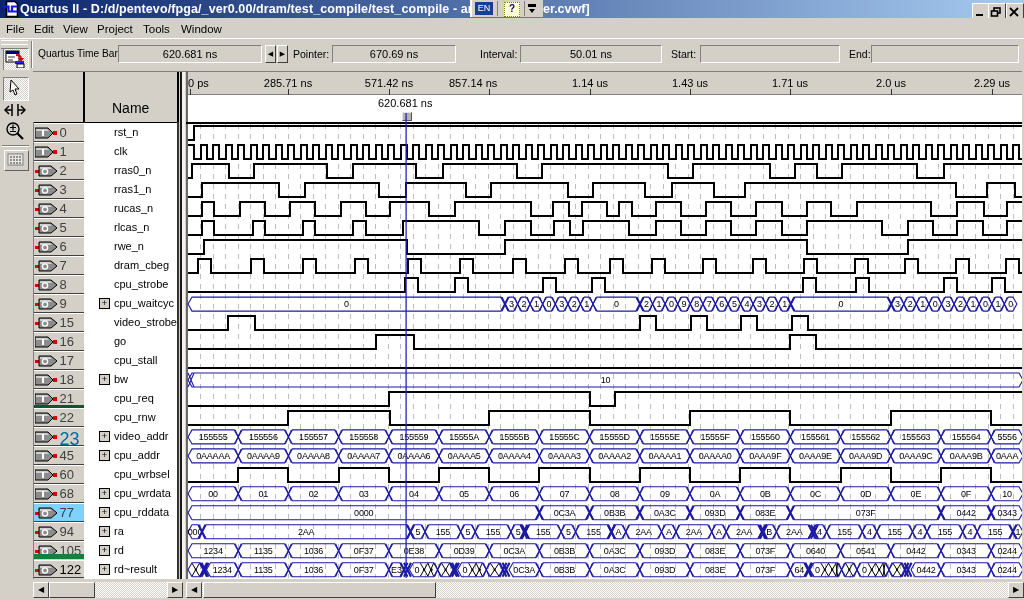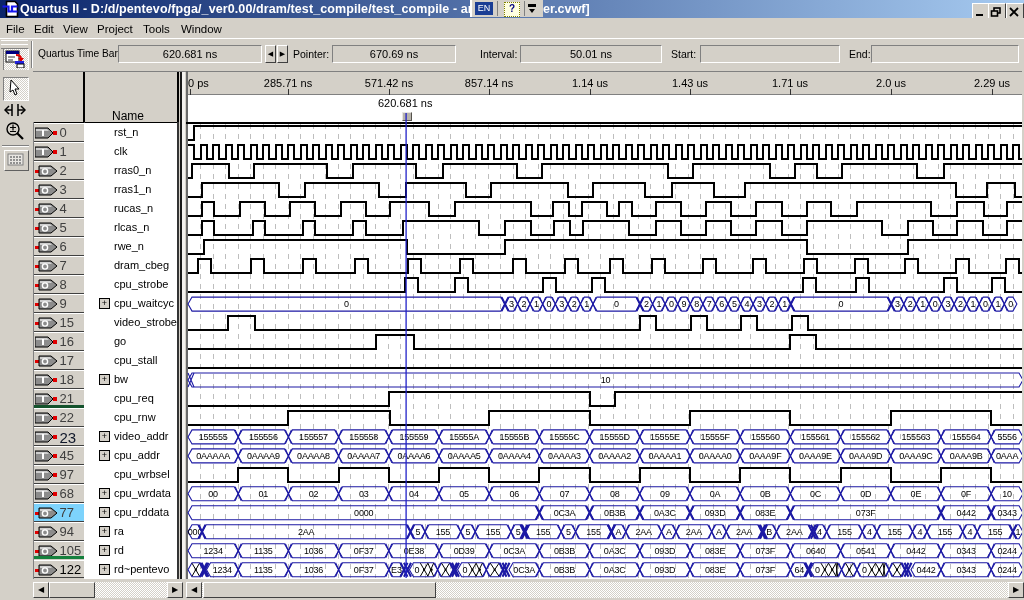--- a/index.html
+++ b/index.html
@@ -110,21 +110,21 @@
         <rect x="5" y="11" width="2" height="2"></rect>
         <rect x="8" y="11" width="2" height="2"></rect>
         <rect x="11" y="11" width="2" height="2"></rect>
         <rect x="14" y="11" width="2" height="2"></rect>
       </g>
     </svg></div>
 
 <div style="position:absolute;left:33.5px;top:72px;width:50px;height:50px;background:#d4d0c8;border-bottom:2px solid #000"></div>
 <div style="position:absolute;left:83px;top:72px;width:2px;height:51px;background:#000"></div>
 <div style="position:absolute;left:85px;top:72px;width:93px;height:50px;background:#d4d0c8;border-bottom:2px solid #000"></div>
-<div style="position:absolute;left:112px;top:109px;font-size:12px;color:#000">Name</div>
+<div style="position:absolute;left:112px;top:100px;font-size:14px;color:#000">Name</div>
 <div style="position:absolute;left:177px;top:72px;width:1.5px;height:50px;background:#000"></div>
 <div style="position:absolute;left:180.3px;top:72px;width:1.5px;height:507px;background:#1a1a1a"></div>
 
 <div style="position:absolute;left:177px;top:122px;width:1.5px;height:457px;background:#333"></div>
 <div style="position:absolute;left:83.5px;top:122px;width:1.5px;height:457px;background:#404040"></div>
 <div style="position:absolute;left:33px;top:122px;width:1px;height:457px;background:#808080"></div>
 <div style="position:absolute;left:84px;top:123px;width:93px;height:456px;background:#fff"></div>
 <div style="position:absolute;left:181.8px;top:72px;width:3.7px;height:507px;background:#f4f2ef"></div>
 <div style="position:absolute;left:185.5px;top:71px;width:2px;height:508px;background:#6a6a6a"></div>
 
@@ -132,21 +132,21 @@
 <div style="position:absolute;left:187.5px;top:94px;width:836.5px;height:1px;background:#808080"></div>
 <div style="position:absolute;left:187.5px;top:95px;width:836.5px;height:27px;background:#fff"></div>
 <div style="position:absolute;left:186px;top:122px;width:838px;height:2.2px;background:#000"></div>
 <div style="position:absolute;left:187.5px;top:124px;width:836.5px;height:455px;background:#fff"></div>
 <div style="position:absolute;left:188px;top:77px;font-size:11px;color:#000">0 ps</div>
 <div style="position:absolute;left:190px;top:89px;width:1px;height:6px;background:#333"></div>
 <div style="position:absolute;left:248px;top:77px;width:80px;text-align:center;font-size:11px;color:#000">285.71 ns</div>
 <div style="position:absolute;left:288px;top:89px;width:1px;height:6px;background:#333"></div>
 <div style="position:absolute;left:349px;top:77px;width:80px;text-align:center;font-size:11px;color:#000">571.42 ns</div>
 <div style="position:absolute;left:389px;top:89px;width:1px;height:6px;background:#333"></div>
-<div style="position:absolute;left:449px;top:77px;width:80px;text-align:center;font-size:11px;color:#000">857.14 ns</div>
+<div style="position:absolute;left:449px;top:77px;width:80px;text-align:left;font-size:11px;color:#000">857.14 ns</div>
 <div style="position:absolute;left:489px;top:89px;width:1px;height:6px;background:#333"></div>
 <div style="position:absolute;left:550px;top:77px;width:80px;text-align:center;font-size:11px;color:#000">1.14 us</div>
 <div style="position:absolute;left:590px;top:89px;width:1px;height:6px;background:#333"></div>
 <div style="position:absolute;left:650px;top:77px;width:80px;text-align:center;font-size:11px;color:#000">1.43 us</div>
 <div style="position:absolute;left:690px;top:89px;width:1px;height:6px;background:#333"></div>
 <div style="position:absolute;left:750px;top:77px;width:80px;text-align:center;font-size:11px;color:#000">1.71 us</div>
 <div style="position:absolute;left:790px;top:89px;width:1px;height:6px;background:#333"></div>
 <div style="position:absolute;left:851px;top:77px;width:80px;text-align:center;font-size:11px;color:#000">2.0 us</div>
 <div style="position:absolute;left:891px;top:89px;width:1px;height:6px;background:#333"></div>
 <div style="position:absolute;left:952px;top:77px;width:80px;text-align:center;font-size:11px;color:#000">2.29 us</div>
@@ -297,39 +297,39 @@
       </svg></div>
     <div style="position:absolute;left:26px;top:1px;font-size:13px;color:#404040">22</div>
   </div>
 <div style="position:absolute;left:33.5px;top:426.7px;width:50px;height:18.97px;background:#d4d0c8;border-top:1px solid #fff;border-bottom:1px solid #404040;box-sizing:border-box;overflow:hidden">
     <div style="position:absolute;left:1px;top:2px"><svg width="24" height="14" viewBox="0 0 24 14">
         <polygon points="0,2 13,2 18,7 13,12 0,12" fill="#8c8c8c" stroke="#000" stroke-width="1"></polygon>
         <polygon points="1,3 12,3 14,5 1,5" fill="#cfcfcf"></polygon>
         <rect x="7" y="4" width="2" height="6" fill="#fff"></rect>
         <rect x="18" y="5" width="4" height="4" fill="#e00000"></rect>
       </svg></div>
-    <div style="position:absolute;left:26px;top:1px;font-size:15px;color:#0f172a">23</div>
+    <div style="position:absolute;left:26px;top:1px;font-size:18px;color:#0369a1">23</div>
   </div>
 <div style="position:absolute;left:33.5px;top:445.7px;width:50px;height:18.97px;background:#d4d0c8;border-top:1px solid #fff;border-bottom:1px solid #404040;box-sizing:border-box;overflow:hidden">
     <div style="position:absolute;left:1px;top:2px"><svg width="24" height="14" viewBox="0 0 24 14">
         <polygon points="0,2 13,2 18,7 13,12 0,12" fill="#8c8c8c" stroke="#000" stroke-width="1"></polygon>
         <polygon points="1,3 12,3 14,5 1,5" fill="#cfcfcf"></polygon>
         <rect x="7" y="4" width="2" height="6" fill="#fff"></rect>
         <rect x="18" y="5" width="4" height="4" fill="#e00000"></rect>
       </svg></div>
     <div style="position:absolute;left:26px;top:1px;font-size:13px;color:#404040">45</div>
   </div>
 <div style="position:absolute;left:33.5px;top:464.7px;width:50px;height:18.97px;background:#d4d0c8;border-top:1px solid #fff;border-bottom:1px solid #404040;box-sizing:border-box;overflow:hidden">
     <div style="position:absolute;left:1px;top:2px"><svg width="24" height="14" viewBox="0 0 24 14">
         <polygon points="0,2 13,2 18,7 13,12 0,12" fill="#8c8c8c" stroke="#000" stroke-width="1"></polygon>
         <polygon points="1,3 12,3 14,5 1,5" fill="#cfcfcf"></polygon>
         <rect x="7" y="4" width="2" height="6" fill="#fff"></rect>
         <rect x="18" y="5" width="4" height="4" fill="#e00000"></rect>
       </svg></div>
-    <div style="position:absolute;left:26px;top:1px;font-size:13px;color:#404040">97</div>
+    <div style="position:absolute;left:26px;top:1px;font-size:13px;color:#404040">60</div>
   </div>
 <div style="position:absolute;left:33.5px;top:483.6px;width:50px;height:18.97px;background:#d4d0c8;border-top:1px solid #fff;border-bottom:1px solid #404040;box-sizing:border-box;overflow:hidden">
     <div style="position:absolute;left:1px;top:2px"><svg width="24" height="14" viewBox="0 0 24 14">
         <polygon points="0,2 13,2 18,7 13,12 0,12" fill="#8c8c8c" stroke="#000" stroke-width="1"></polygon>
         <polygon points="1,3 12,3 14,5 1,5" fill="#cfcfcf"></polygon>
         <rect x="7" y="4" width="2" height="6" fill="#fff"></rect>
         <rect x="18" y="5" width="4" height="4" fill="#e00000"></rect>
       </svg></div>
     <div style="position:absolute;left:26px;top:1px;font-size:13px;color:#404040">68</div>
   </div>
@@ -344,21 +344,21 @@
   </div>
 <div style="position:absolute;left:33.5px;top:521.6px;width:50px;height:18.97px;background:#d4d0c8;border-top:1px solid #fff;border-bottom:1px solid #404040;box-sizing:border-box;overflow:hidden">
     <div style="position:absolute;left:1px;top:2px"><svg width="24" height="14" viewBox="0 0 24 14">
         <rect x="0" y="6" width="5" height="3" fill="#e00000"></rect>
         <polygon points="4,2 16,2 22,7 16,12 4,12" fill="#8c8c8c" stroke="#000" stroke-width="1"></polygon>
         <polygon points="5,3 15,3 17,5 5,5" fill="#cfcfcf"></polygon>
         <circle cx="10" cy="7.5" r="2.6" fill="none" stroke="#fff" stroke-width="1.4"></circle>
       </svg></div>
     <div style="position:absolute;left:26px;top:1px;font-size:13px;color:#404040">94</div>
   </div>
-<div style="position:absolute;left:33.5px;top:540.5px;width:50px;height:18.97px;background:#d4d0c8;border-top:1px solid #fff;border-bottom:3px solid #15803d;box-sizing:border-box;overflow:hidden">
+<div style="position:absolute;left:33.5px;top:540.5px;width:50px;height:18.97px;background:#d4d0c8;border-top:1px solid #fff;border-bottom:5px solid #15803d;box-sizing:border-box;overflow:hidden">
     <div style="position:absolute;left:1px;top:2px"><svg width="24" height="14" viewBox="0 0 24 14">
         <rect x="0" y="6" width="5" height="3" fill="#e00000"></rect>
         <polygon points="4,2 16,2 22,7 16,12 4,12" fill="#8c8c8c" stroke="#000" stroke-width="1"></polygon>
         <polygon points="5,3 15,3 17,5 5,5" fill="#cfcfcf"></polygon>
         <circle cx="10" cy="7.5" r="2.6" fill="none" stroke="#fff" stroke-width="1.4"></circle>
       </svg></div>
     <div style="position:absolute;left:26px;top:1px;font-size:13px;color:#404040">105</div>
   </div>
 <div style="position:absolute;left:33.5px;top:559.5px;width:50px;height:18.97px;background:#d4d0c8;border-top:1px solid #fff;border-bottom:1px solid #404040;box-sizing:border-box;overflow:hidden">
     <div style="position:absolute;left:1px;top:2px"><svg width="24" height="14" viewBox="0 0 24 14">
@@ -441,21 +441,21 @@
 <div style="position:absolute;left:84px;top:521.6px;width:94px;height:18.97px;overflow:hidden">
     <div style="position:absolute;left:15px;top:4px;width:9px;height:9px;background:#d4d0c8;border:1px solid #000;font-size:9px;line-height:8px;text-align:center;color:#000">+</div>
     <div style="position:absolute;left:30px;top:3px;font-size:11px;color:#000">ra</div>
   </div>
 <div style="position:absolute;left:84px;top:540.5px;width:94px;height:18.97px;overflow:hidden">
     <div style="position:absolute;left:15px;top:4px;width:9px;height:9px;background:#d4d0c8;border:1px solid #000;font-size:9px;line-height:8px;text-align:center;color:#000">+</div>
     <div style="position:absolute;left:30px;top:3px;font-size:11px;color:#000">rd</div>
   </div>
 <div style="position:absolute;left:84px;top:559.5px;width:94px;height:18.97px;overflow:hidden">
     <div style="position:absolute;left:15px;top:4px;width:9px;height:9px;background:#d4d0c8;border:1px solid #000;font-size:9px;line-height:8px;text-align:center;color:#000">+</div>
-    <div style="position:absolute;left:30px;top:3px;font-size:11px;color:#000">rd~pentevo</div>
+    <div style="position:absolute;left:30px;top:3px;font-size:11px;color:#000">rd~result</div>
   </div>
 <svg width="1024" height="600" viewBox="0 0 1024 600" style="position:absolute;left:0;top:0" font-family="Liberation Sans, sans-serif">
     <path d="M200.5 124 V578 M213.0 124 V578 M225.5 124 V578 M238.0 124 V578 M250.5 124 V578 M263.0 124 V578 M275.5 124 V578 M288.0 124 V578 M300.5 124 V578 M313.0 124 V578 M325.5 124 V578 M338.0 124 V578 M350.5 124 V578 M363.0 124 V578 M375.5 124 V578 M388.0 124 V578 M400.5 124 V578 M413.0 124 V578 M425.5 124 V578 M438.0 124 V578 M450.5 124 V578 M463.0 124 V578 M475.5 124 V578 M488.0 124 V578 M500.5 124 V578 M513.0 124 V578 M525.5 124 V578 M538.0 124 V578 M550.5 124 V578 M563.0 124 V578 M575.5 124 V578 M588.0 124 V578 M600.5 124 V578 M613.0 124 V578 M625.5 124 V578 M638.0 124 V578 M650.5 124 V578 M663.0 124 V578 M675.5 124 V578 M688.0 124 V578 M700.5 124 V578 M713.0 124 V578 M725.5 124 V578 M738.0 124 V578 M750.5 124 V578 M763.0 124 V578 M775.5 124 V578 M788.0 124 V578 M800.5 124 V578 M813.0 124 V578 M825.5 124 V578 M838.0 124 V578 M850.5 124 V578 M863.0 124 V578 M875.5 124 V578 M888.0 124 V578 M900.5 124 V578 M913.0 124 V578 M925.5 124 V578 M938.0 124 V578 M950.5 124 V578 M963.0 124 V578 M975.5 124 V578 M988.0 124 V578 M1000.5 124 V578 M1013.0 124 V578" stroke="#bebebe" stroke-width="1" fill="none" stroke-dasharray="5 5" shape-rendering="crispEdges"></path>
     <path d="M188.0 140.4 L193.5 140.4 L193.5 126.4 L1023.0 126.4" stroke="#000000" stroke-width="2.0" fill="none" stroke-linejoin="miter" shape-rendering="crispEdges"></path>
     <path d="M188.0 145.4 L194.0 145.4 L194.0 159.4 L200.5 159.4 L200.5 145.4 L206.5 145.4 L206.5 159.4 L213.0 159.4 L213.0 145.4 L219.0 145.4 L219.0 159.4 L225.5 159.4 L225.5 145.4 L231.5 145.4 L231.5 159.4 L238.0 159.4 L238.0 145.4 L244.0 145.4 L244.0 159.4 L250.5 159.4 L250.5 145.4 L256.5 145.4 L256.5 159.4 L263.0 159.4 L263.0 145.4 L269.0 145.4 L269.0 159.4 L275.5 159.4 L275.5 145.4 L281.5 145.4 L281.5 159.4 L288.0 159.4 L288.0 145.4 L294.0 145.4 L294.0 159.4 L300.5 159.4 L300.5 145.4 L306.5 145.4 L306.5 159.4 L313.0 159.4 L313.0 145.4 L319.0 145.4 L319.0 159.4 L325.5 159.4 L325.5 145.4 L331.5 145.4 L331.5 159.4 L338.0 159.4 L338.0 145.4 L344.0 145.4 L344.0 159.4 L350.5 159.4 L350.5 145.4 L356.5 145.4 L356.5 159.4 L363.0 159.4 L363.0 145.4 L369.0 145.4 L369.0 159.4 L375.5 159.4 L375.5 145.4 L381.5 145.4 L381.5 159.4 L388.0 159.4 L388.0 145.4 L394.0 145.4 L394.0 159.4 L400.5 159.4 L400.5 145.4 L406.5 145.4 L406.5 159.4 L413.0 159.4 L413.0 145.4 L419.0 145.4 L419.0 159.4 L425.5 159.4 L425.5 145.4 L431.5 145.4 L431.5 159.4 L438.0 159.4 L438.0 145.4 L444.0 145.4 L444.0 159.4 L450.5 159.4 L450.5 145.4 L456.5 145.4 L456.5 159.4 L463.0 159.4 L463.0 145.4 L469.0 145.4 L469.0 159.4 L475.5 159.4 L475.5 145.4 L481.5 145.4 L481.5 159.4 L488.0 159.4 L488.0 145.4 L494.0 145.4 L494.0 159.4 L500.5 159.4 L500.5 145.4 L506.5 145.4 L506.5 159.4 L513.0 159.4 L513.0 145.4 L519.0 145.4 L519.0 159.4 L525.5 159.4 L525.5 145.4 L531.5 145.4 L531.5 159.4 L538.0 159.4 L538.0 145.4 L544.0 145.4 L544.0 159.4 L550.5 159.4 L550.5 145.4 L556.5 145.4 L556.5 159.4 L563.0 159.4 L563.0 145.4 L569.0 145.4 L569.0 159.4 L575.5 159.4 L575.5 145.4 L581.5 145.4 L581.5 159.4 L588.0 159.4 L588.0 145.4 L594.0 145.4 L594.0 159.4 L600.5 159.4 L600.5 145.4 L606.5 145.4 L606.5 159.4 L613.0 159.4 L613.0 145.4 L619.0 145.4 L619.0 159.4 L625.5 159.4 L625.5 145.4 L631.5 145.4 L631.5 159.4 L638.0 159.4 L638.0 145.4 L644.0 145.4 L644.0 159.4 L650.5 159.4 L650.5 145.4 L656.5 145.4 L656.5 159.4 L663.0 159.4 L663.0 145.4 L669.0 145.4 L669.0 159.4 L675.5 159.4 L675.5 145.4 L681.5 145.4 L681.5 159.4 L688.0 159.4 L688.0 145.4 L694.0 145.4 L694.0 159.4 L700.5 159.4 L700.5 145.4 L706.5 145.4 L706.5 159.4 L713.0 159.4 L713.0 145.4 L719.0 145.4 L719.0 159.4 L725.5 159.4 L725.5 145.4 L731.5 145.4 L731.5 159.4 L738.0 159.4 L738.0 145.4 L744.0 145.4 L744.0 159.4 L750.5 159.4 L750.5 145.4 L756.5 145.4 L756.5 159.4 L763.0 159.4 L763.0 145.4 L769.0 145.4 L769.0 159.4 L775.5 159.4 L775.5 145.4 L781.5 145.4 L781.5 159.4 L788.0 159.4 L788.0 145.4 L794.0 145.4 L794.0 159.4 L800.5 159.4 L800.5 145.4 L806.5 145.4 L806.5 159.4 L813.0 159.4 L813.0 145.4 L819.0 145.4 L819.0 159.4 L825.5 159.4 L825.5 145.4 L831.5 145.4 L831.5 159.4 L838.0 159.4 L838.0 145.4 L844.0 145.4 L844.0 159.4 L850.5 159.4 L850.5 145.4 L856.5 145.4 L856.5 159.4 L863.0 159.4 L863.0 145.4 L869.0 145.4 L869.0 159.4 L875.5 159.4 L875.5 145.4 L881.5 145.4 L881.5 159.4 L888.0 159.4 L888.0 145.4 L894.0 145.4 L894.0 159.4 L900.5 159.4 L900.5 145.4 L906.5 145.4 L906.5 159.4 L913.0 159.4 L913.0 145.4 L919.0 145.4 L919.0 159.4 L925.5 159.4 L925.5 145.4 L931.5 145.4 L931.5 159.4 L938.0 159.4 L938.0 145.4 L944.0 145.4 L944.0 159.4 L950.5 159.4 L950.5 145.4 L956.5 145.4 L956.5 159.4 L963.0 159.4 L963.0 145.4 L969.0 145.4 L969.0 159.4 L975.5 159.4 L975.5 145.4 L981.5 145.4 L981.5 159.4 L988.0 159.4 L988.0 145.4 L994.0 145.4 L994.0 159.4 L1000.5 159.4 L1000.5 145.4 L1006.5 145.4 L1006.5 159.4 L1013.0 159.4 L1013.0 145.4 L1019.0 145.4 L1019.0 159.4 L1023.0 159.4" stroke="#000000" stroke-width="2.0" fill="none" stroke-linejoin="miter" shape-rendering="crispEdges"></path>
     <path d="M188.0 178.3 L192.0 178.3 L192.0 164.3 L229.0 164.3 L229.0 178.3 L254.0 178.3 L254.0 164.3 L327.0 164.3 L327.0 178.3 L353.0 178.3 L353.0 164.3 L416.0 164.3 L416.0 178.3 L443.0 178.3 L443.0 164.3 L517.0 164.3 L517.0 178.3 L542.0 178.3 L542.0 164.3 L668.0 164.3 L668.0 178.3 L693.0 178.3 L693.0 164.3 L770.0 164.3 L770.0 178.3 L795.0 178.3 L795.0 164.3 L817.0 164.3 L817.0 178.3 L842.0 178.3 L842.0 164.3 L917.0 164.3 L917.0 178.3 L944.0 178.3 L944.0 164.3 L1023.0 164.3" stroke="#000000" stroke-width="2.0" fill="none" stroke-linejoin="miter" shape-rendering="crispEdges"></path>
     <path d="M188.0 197.3 L202.0 197.3 L202.0 183.3 L279.0 183.3 L279.0 197.3 L305.0 197.3 L305.0 183.3 L379.0 183.3 L379.0 197.3 L406.0 197.3 L406.0 183.3 L466.0 183.3 L466.0 197.3 L491.0 197.3 L491.0 183.3 L568.0 183.3 L568.0 197.3 L593.0 197.3 L593.0 183.3 L645.0 183.3 L645.0 197.3 L672.0 197.3 L672.0 183.3 L714.0 183.3 L714.0 197.3 L745.0 197.3 L745.0 183.3 L956.0 183.3 L956.0 197.3 L987.0 197.3 L987.0 183.3 L1015.0 183.3 L1015.0 197.3 L1023.0 197.3" stroke="#000000" stroke-width="2.0" fill="none" stroke-linejoin="miter" shape-rendering="crispEdges"></path>
     <path d="M188.0 216.3 L201.5 216.3 L201.5 202.3 L214.0 202.3 L214.0 216.3 L240.0 216.3 L240.0 202.3 L265.0 202.3 L265.0 216.3 L290.0 216.3 L290.0 202.3 L315.0 202.3 L315.0 216.3 L341.0 216.3 L341.0 202.3 L366.0 202.3 L366.0 216.3 L390.0 216.3 L390.0 202.3 L429.0 202.3 L429.0 216.3 L455.0 216.3 L455.0 202.3 L531.0 202.3 L531.0 216.3 L553.0 216.3 L553.0 202.3 L569.0 202.3 L569.0 216.3 L581.5 216.3 L581.5 202.3 L607.0 202.3 L607.0 216.3 L619.0 216.3 L619.0 202.3 L631.5 202.3 L631.5 216.3 L656.0 216.3 L656.0 202.3 L681.0 202.3 L681.0 216.3 L706.0 216.3 L706.0 202.3 L731.0 202.3 L731.0 216.3 L756.0 216.3 L756.0 202.3 L782.0 202.3 L782.0 216.3 L806.5 216.3 L806.5 202.3 L831.0 202.3 L831.0 216.3 L857.0 216.3 L857.0 202.3 L930.5 202.3 L930.5 216.3 L957.4 216.3 L957.4 202.3 L984.0 202.3 L984.0 216.3 L1007.0 216.3 L1007.0 202.3 L1023.0 202.3" stroke="#000000" stroke-width="2.0" fill="none" stroke-linejoin="miter" shape-rendering="crispEdges"></path>
     <path d="M188.0 235.2 L201.5 235.2 L201.5 221.2 L214.0 221.2 L214.0 235.2 L252.7 235.2 L252.7 221.2 L265.0 221.2 L265.0 235.2 L302.5 235.2 L302.5 221.2 L315.0 221.2 L315.0 235.2 L353.0 235.2 L353.0 221.2 L366.0 221.2 L366.0 235.2 L402.5 235.2 L402.5 221.2 L479.0 221.2 L479.0 235.2 L505.0 235.2 L505.0 221.2 L531.0 221.2 L531.0 235.2 L553.6 235.2 L553.6 221.2 L569.7 221.2 L569.7 235.2 L582.6 235.2 L582.6 221.2 L629.3 221.2 L629.3 235.2 L656.0 235.2 L656.0 221.2 L681.0 221.2 L681.0 235.2 L706.0 235.2 L706.0 221.2 L731.0 221.2 L731.0 235.2 L756.0 235.2 L756.0 221.2 L782.0 221.2 L782.0 235.2 L806.5 235.2 L806.5 221.2 L881.7 221.2 L881.7 235.2 L907.6 235.2 L907.6 221.2 L932.5 221.2 L932.5 235.2 L957.4 235.2 L957.4 221.2 L983.0 221.2 L983.0 235.2 L1007.0 235.2 L1007.0 221.2 L1023.0 221.2" stroke="#000000" stroke-width="2.0" fill="none" stroke-linejoin="miter" shape-rendering="crispEdges"></path>
     <path d="M188.0 254.2 L204.0 254.2 L204.0 240.2 L407.0 240.2 L407.0 254.2 L505.0 254.2 L505.0 240.2 L806.5 240.2 L806.5 254.2 L907.6 254.2 L907.6 240.2 L1023.0 240.2" stroke="#000000" stroke-width="2.0" fill="none" stroke-linejoin="miter" shape-rendering="crispEdges"></path>

